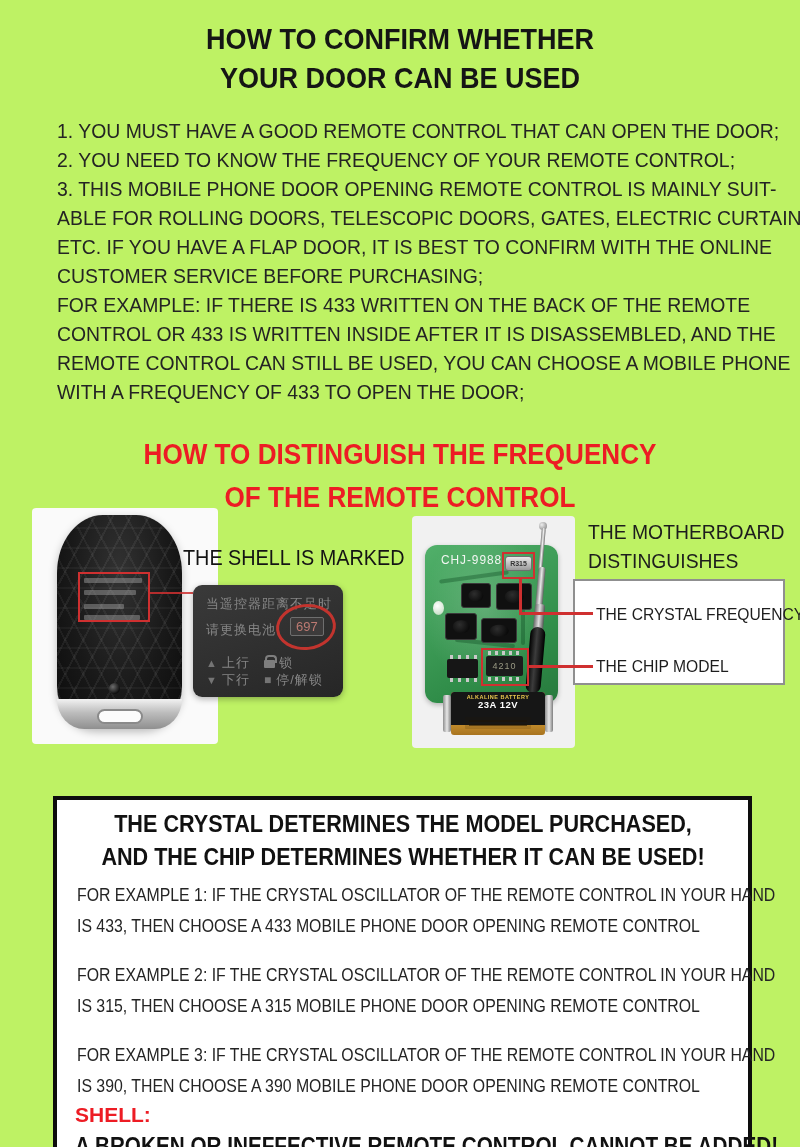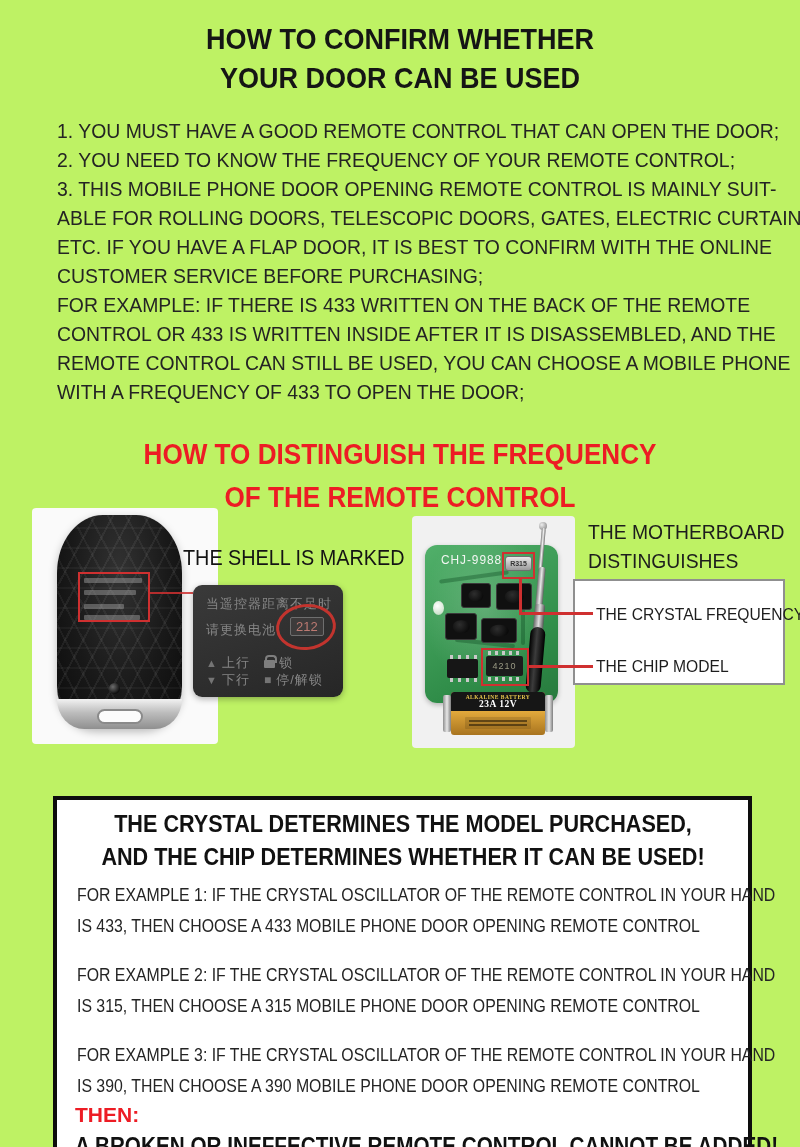--- a/index.html
+++ b/index.html
@@ -119,21 +119,21 @@
     background:linear-gradient(90deg,#666,#ddd 50%,#555); transform:rotate(5deg); }
   .ant-base { left:528px; top:119px; width:15px; height:66px; border-radius:7px;
     background:linear-gradient(90deg,#000,#3c3c3c 45%,#000); transform:rotate(5deg); }
 
   
   .battery { left:443px; top:184px; width:110px; height:43px; }
   .bat-cap { position:absolute; top:3px; width:8px; height:37px;
     background:linear-gradient(90deg,#8f8f8f,#e8e8e8 50%,#7f7f7f); border-radius:2px; }
   .bat-body { position:absolute; left:8px; top:0; width:94px; height:43px;
     background:linear-gradient(#f7dd7f, #e2a93c 45%, #a8741f); border-radius:3px; overflow:hidden; }
-  .bat-band { position:absolute; left:0; top:0; width:100%; height:19px; background:#161616;font-family:Liberation Serif, serif; }
+  .bat-band { position:absolute; left:0; top:0; width:100%; height:33px; background:#161616; }
   .bat-brand { position:absolute; left:0; top:1.5px; width:100%; text-align:center;
     color:#e9c84d; font-size:5.5px; letter-spacing:.5px; font-weight:bold; }
   .bat-spec { position:absolute; left:0; top:7px; width:100%; text-align:center;
     color:#ffffff; font-size:9.5px; font-weight:bold; letter-spacing:.5px; }
   .bat-caution { position:absolute; left:14px; top:25px; width:66px; height:12px;
     background:rgba(40,30,5,0.15); border-radius:1px; }
   .bat-caution::before, .bat-caution::after { content:""; position:absolute; left:4px; right:4px;
     height:2px; background:rgba(30,20,5,0.55); top:2.5px; }
   .bat-caution::after { top:7px; }
 
@@ -195,21 +195,21 @@
     <div class="abs shell-label-bar" style="left:84px; top:107px; width:56px; height:5px;"></div>
 
     <div class="abs red-box" style="left:78px; top:64px; width:72px; height:50px;"></div>
     <div class="abs red-line" style="left:150px; top:84px; width:43px; height:2px; opacity:.85;"></div>
 
     <div class="abs shell-label-text">THE SHELL IS MARKED</div>
 
     <div class="abs zoom-panel">
       <div class="panel-row" style="top:10px;">当遥控器距离不足时</div>
       <div class="panel-row" style="top:36px;">请更换电池</div>
-      <div class="freq-badge">212</div>
+      <div class="freq-badge">697</div>
       <div class="freq-circle"></div>
       <div class="panel-row" style="top:69px;">
         <span class="tri">▲</span><span>上行</span><span class="lock-icon"></span><span>锁</span>
       </div>
       <div class="panel-row" style="top:86px;">
         <span class="tri">▼</span><span>下行</span><span class="tri" style="margin:0 4px 0 14px; font-size:12px;">■</span><span>停/解锁</span>
       </div>
     </div>
 
     <div class="abs photo-bg" style="left:412px; top:8px; width:163px; height:232px; background:#f1f1f1;"></div>
@@ -286,17 +286,17 @@
 
     <div class="example-line" style="top:85px;">FOR EXAMPLE 1: IF THE CRYSTAL OSCILLATOR OF THE REMOTE CONTROL IN YOUR HAND</div>
     <div class="example-line" style="top:116px;">IS 433, THEN CHOOSE A 433 MOBILE PHONE DOOR OPENING REMOTE CONTROL</div>
 
     <div class="example-line" style="top:165px;">FOR EXAMPLE 2: IF THE CRYSTAL OSCILLATOR OF THE REMOTE CONTROL IN YOUR HAND</div>
     <div class="example-line" style="top:196px;">IS 315, THEN CHOOSE A 315 MOBILE PHONE DOOR OPENING REMOTE CONTROL</div>
 
     <div class="example-line" style="top:245px;">FOR EXAMPLE 3: IF THE CRYSTAL OSCILLATOR OF THE REMOTE CONTROL IN YOUR HAND</div>
     <div class="example-line" style="top:276px;">IS 390, THEN CHOOSE A 390 MOBILE PHONE DOOR OPENING REMOTE CONTROL</div>
 
-    <div class="note-label">THEN:</div>
+    <div class="note-label">SHELL:</div>
     <div class="note-text">A BROKEN OR INEFFECTIVE REMOTE CONTROL CANNOT BE ADDED!</div>
   </div>
 
 </div>
 
 </body></html>

